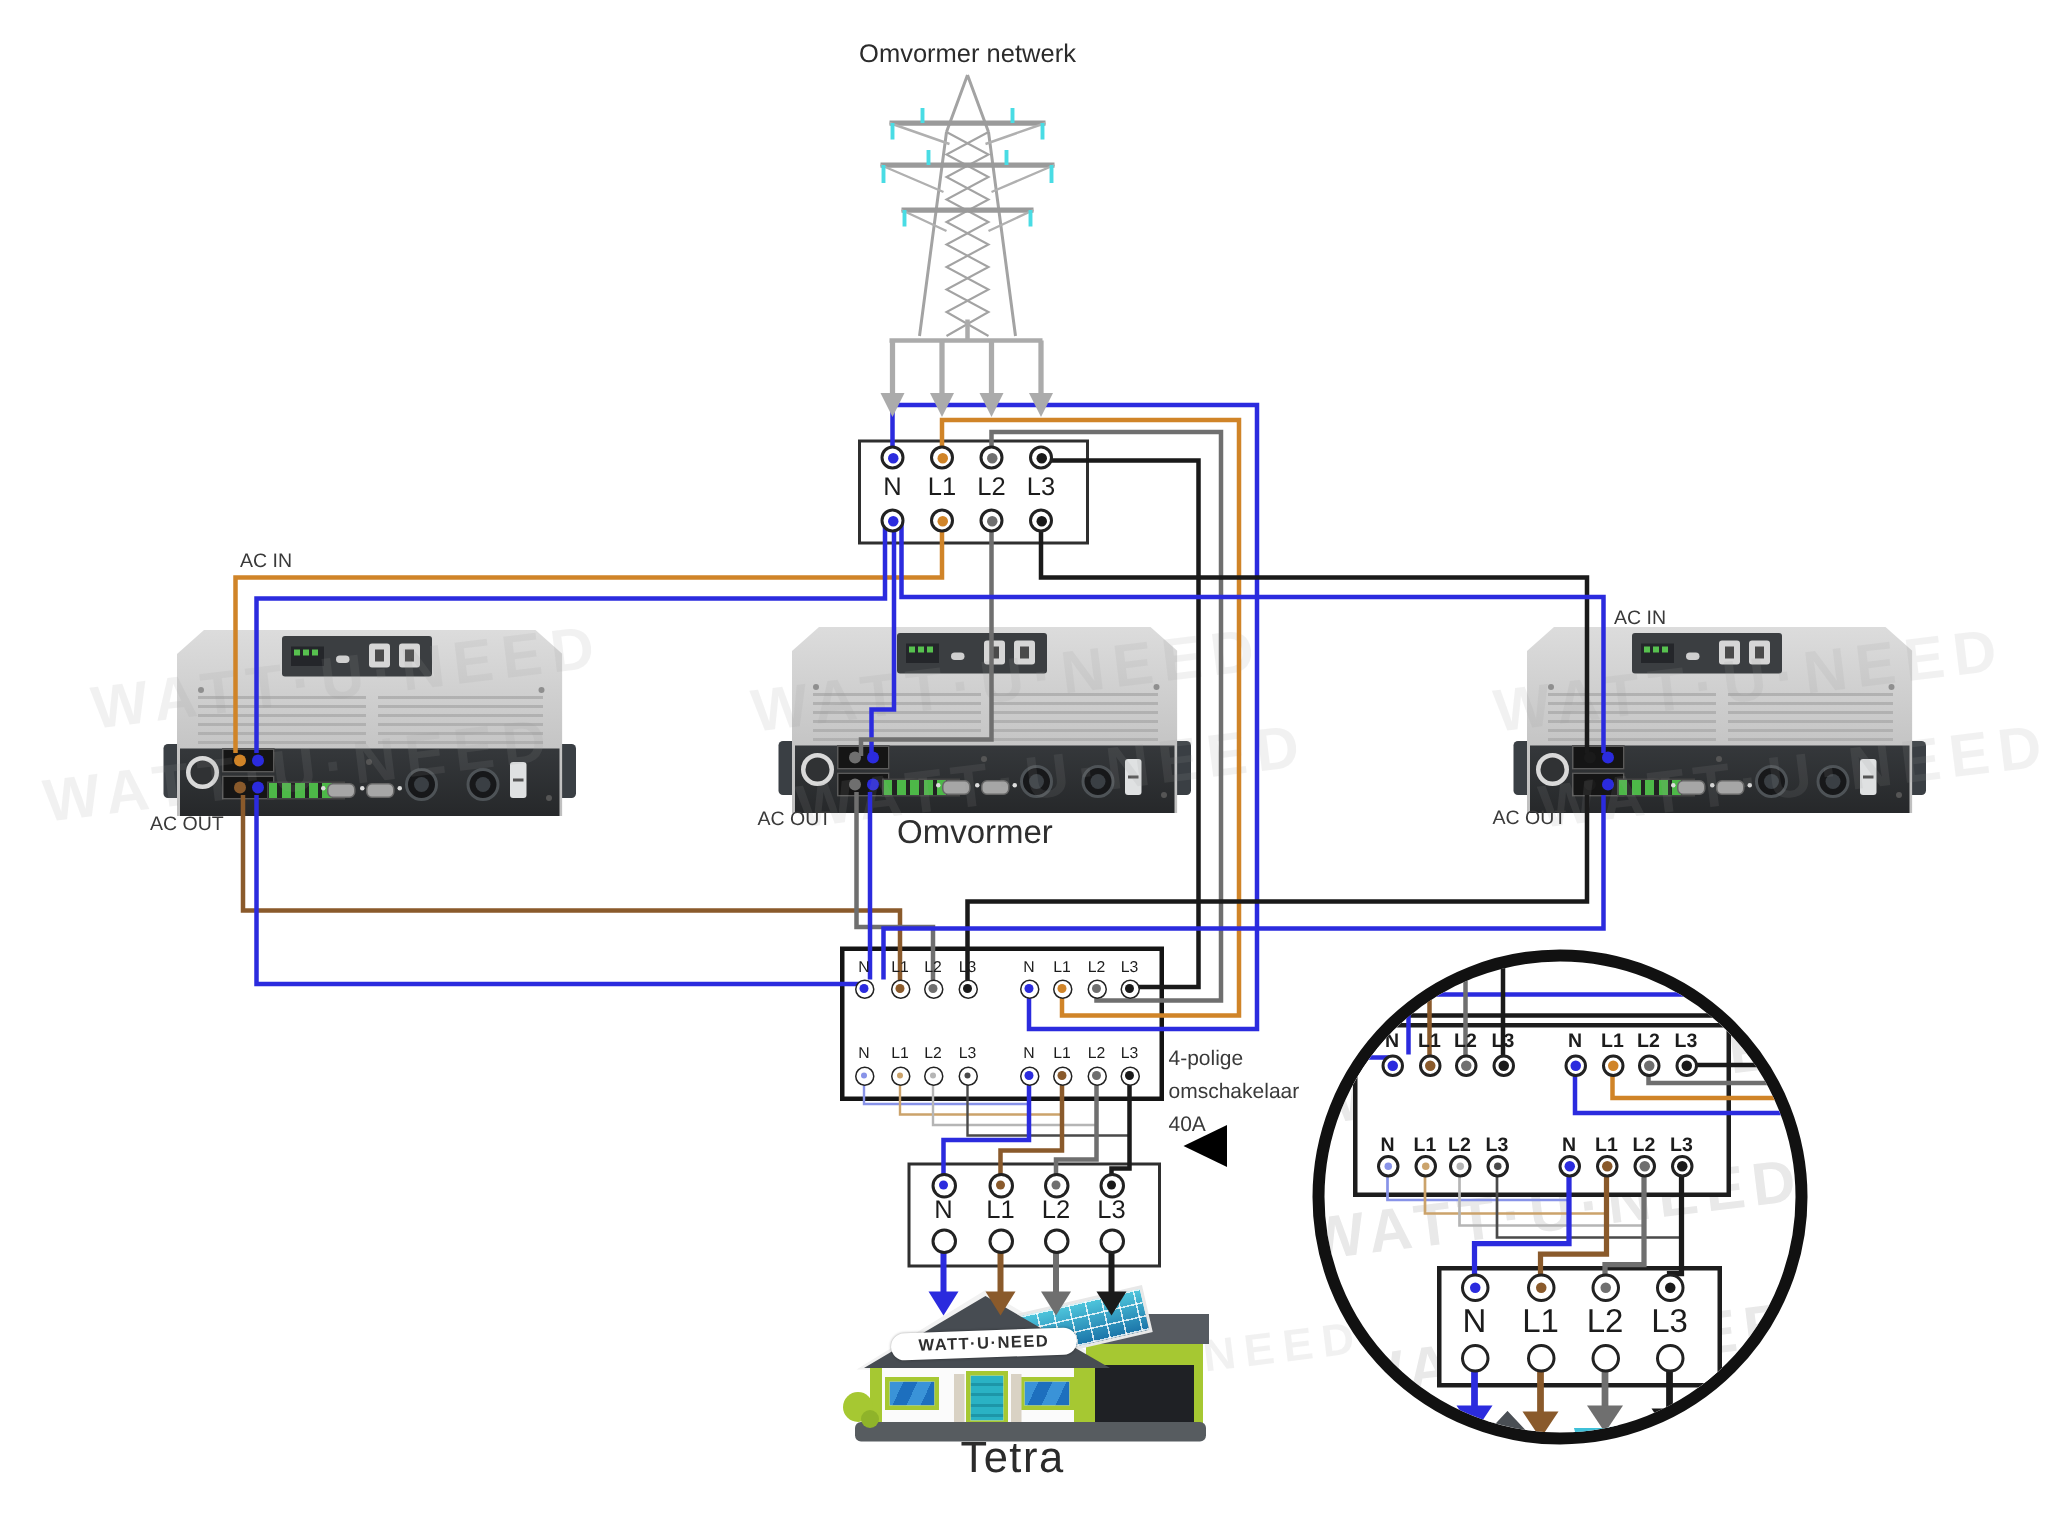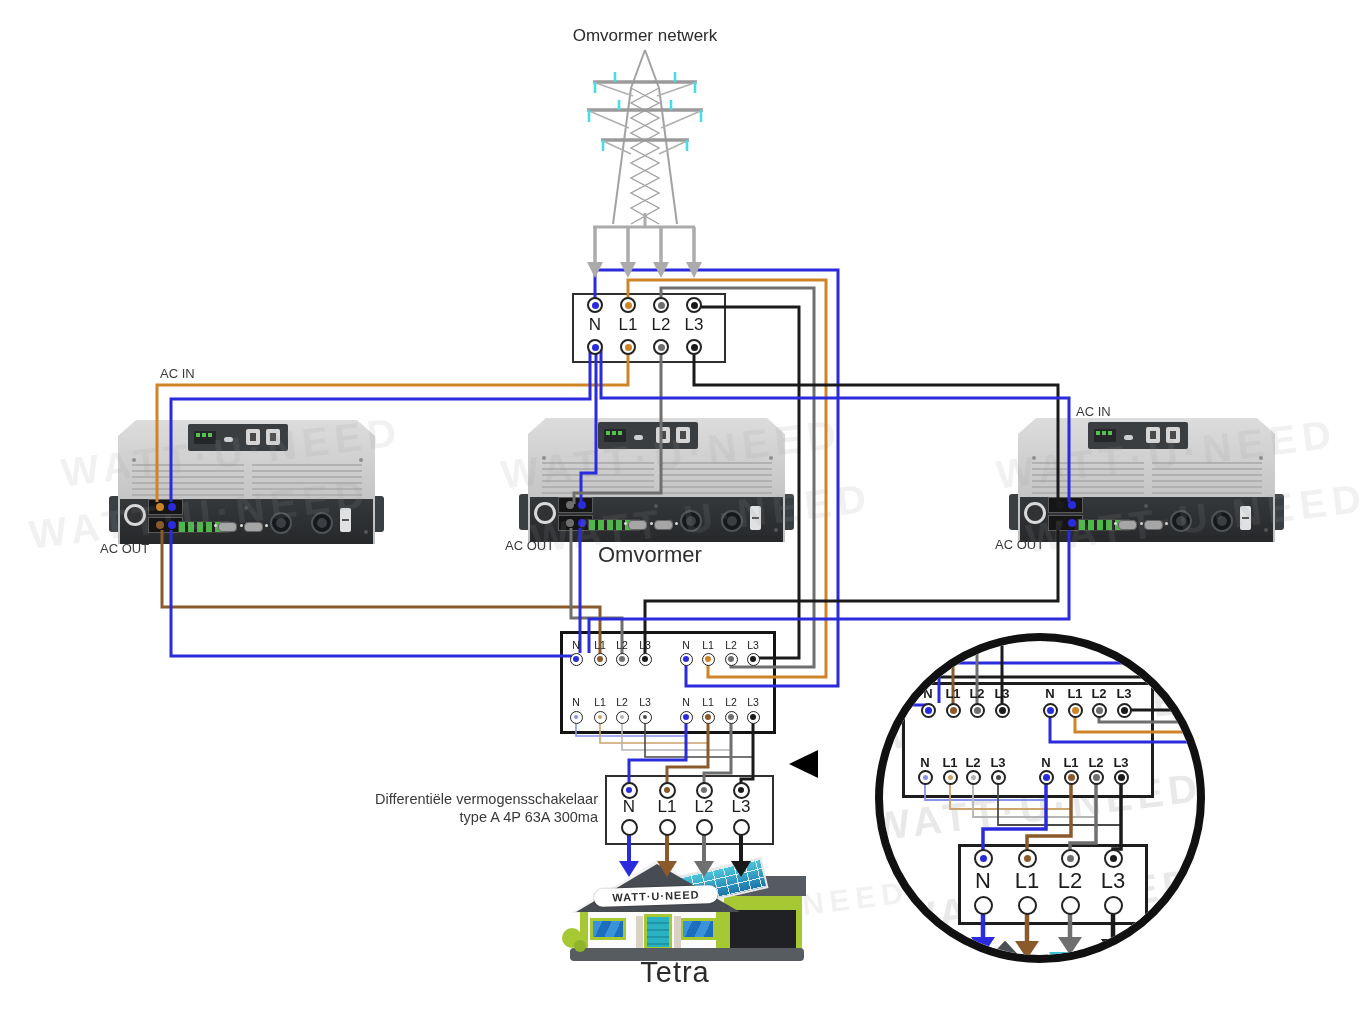--- a/index.html
+++ b/index.html
@@ -123,25 +123,26 @@
 
   <div class="lbl" style="left:160px;top:366px;font-size:13px;">AC IN</div>
   <div class="lbl" style="left:100px;top:541px;font-size:13px;">AC OUT</div>
   <div class="lbl" style="left:505px;top:538px;font-size:13px;">AC OUT</div>
   <div class="lbl" style="left:1076px;top:404px;font-size:13px;">AC IN</div>
   <div class="lbl" style="left:995px;top:537px;font-size:13px;">AC OUT</div>
 
   <div class="lbl" style="left:598px;top:542px;font-size:22px;color:#2f2f2f;">Omvormer</div>
 
   <div class="box heavy" style="left:560px;top:631px;width:210px;height:97px;"></div>
-
-  <div class="lbl" style="left:340px;top:790px;width:258px;text-align:right;font-size:14.5px;line-height:18px;">
-    <div>Differentiële vermogensschakelaar</div>
-    <div>type A 4P 63A 300ma</div>
+  <div class="lbl" style="left:779px;top:694px;font-size:14px;line-height:22px;">
+    <div>4-polige</div>
+    <div>omschakelaar</div>
+    <div>40A</div>
   </div>
+
   <div class="box" style="left:605px;top:775px;width:165px;height:66px;"></div>
 
   <div id="house">
     <div class="roofw"></div>
     <div class="wall"></div>
     <div class="limeL" style="left:18px;background:#a6c832;"></div>
     <div class="limeL" style="left:154px;background:#a6c832;"></div>
     <div class="gwall"></div>
     <div class="groof"></div>
     <div class="gdoor"></div>

